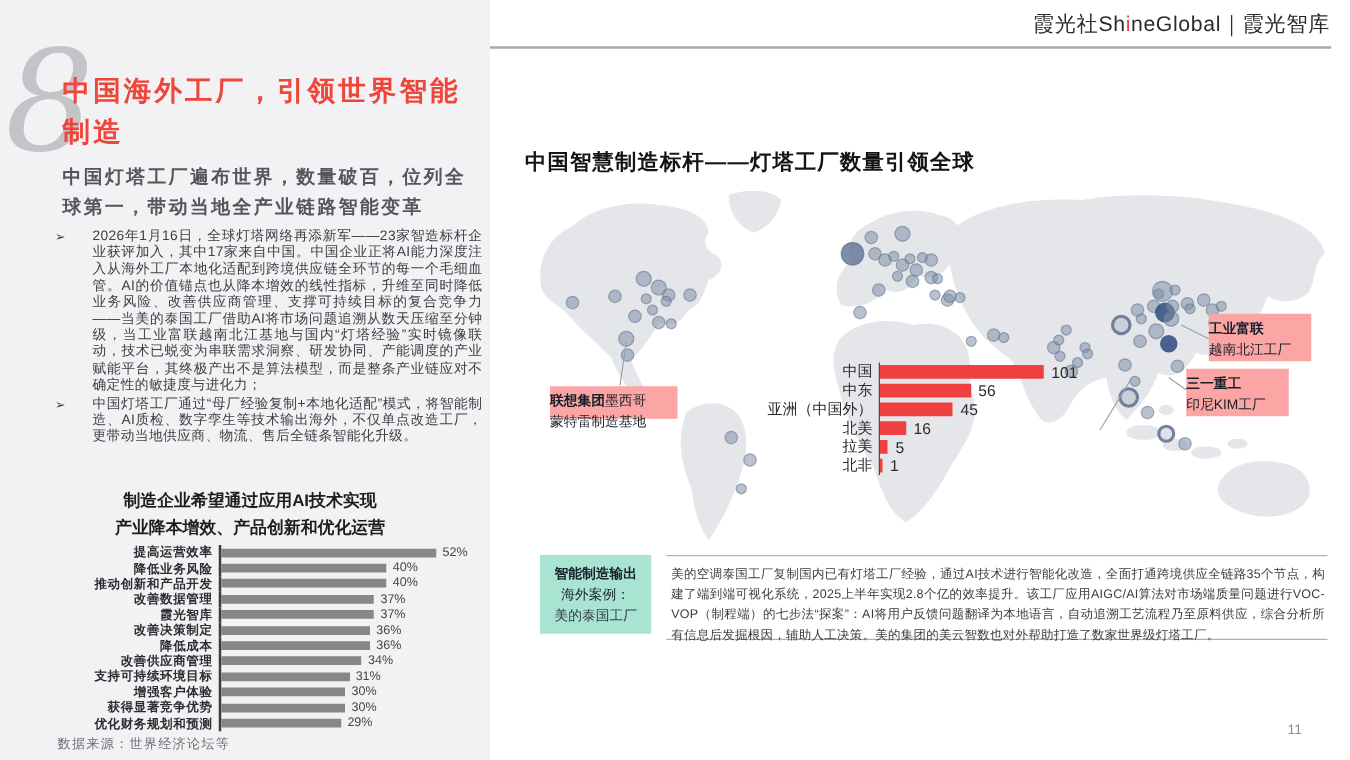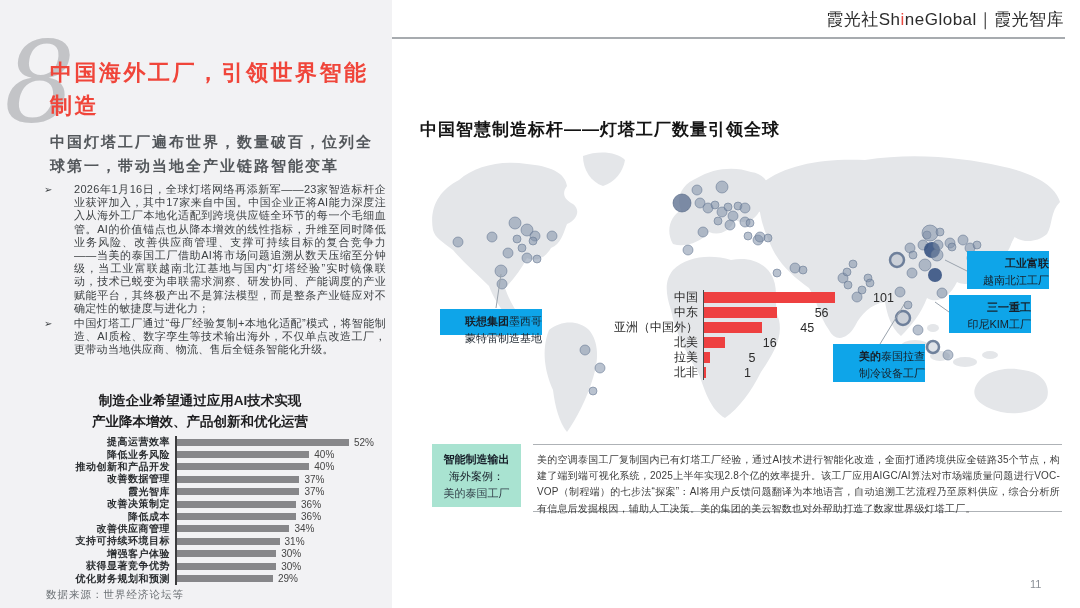--- a/index.html
+++ b/index.html
@@ -37,26 +37,26 @@
   .dot-n{fill:rgba(128,143,168,0.55);stroke:rgba(98,116,144,0.55);stroke-width:1;}
   .dot-d{fill:#33507f;fill-opacity:0.88;stroke:none;}
   .dot-r{fill:rgba(128,143,168,0.25);stroke:rgba(92,112,142,0.85);stroke-width:2.5;}
   .dot-b{fill:rgba(96,115,146,0.8);stroke:rgba(80,98,128,0.6);stroke-width:1;}
   .pointer{stroke:#9aa3ad;stroke-width:1;}
 
   
   .rchart{position:absolute;left:588px;top:290px;width:290px;}
   .rrow{display:flex;align-items:center;height:15px;}
   .rlabel{width:110px;flex:none;text-align:right;font-size:12px;color:#2b2b2b;padding-right:5px;white-space:nowrap;}
-  .rbarzone{flex:1;border-left:1.5px solid #4a4a4a;display:flex;align-items:center;height:100%;gap:32px;}
+  .rbarzone{flex:1;border-left:1.5px solid #4a4a4a;display:flex;align-items:center;height:100%;}
   .rbar{height:11px;background:#ee4040;flex:none;}
   .rval{font-size:12.5px;color:#2b2b2b;margin-left:6px;white-space:nowrap;}
 
   
-  .callout{position:absolute;background:#0ea5e9;text-align:right;font-size:11px;line-height:1.5;color:#17202a;padding-top:4px;box-sizing:border-box;}
+  .callout{position:absolute;background:#fca5a5;text-align:left;font-size:11px;line-height:1.5;color:#17202a;padding-top:4px;box-sizing:border-box;}
   .callout b{font-weight:700;}
   .co-lenovo{left:440px;top:309px;width:102px;height:26px;}
   .co-fii{left:967px;top:251px;width:82px;height:38px;}
   .co-sany{left:949px;top:295px;width:82px;height:38px;}
   .co-midea{left:833px;top:344px;width:92px;height:38px;}
 
   
   .case-box{position:absolute;left:432px;top:444px;width:89px;height:63px;background:#a9e3d1;text-align:center;font-size:11px;line-height:1.55;color:#17202a;padding-top:7px;box-sizing:border-box;}
   .case-box .reg{font-weight:400;color:#33404a;}
   .case-rule-top{position:absolute;left:533px;top:444px;width:529px;height:1px;background:#aeb2b6;}
@@ -336,24 +336,20 @@
     <div>蒙特雷制造基地</div>
   </div>
   <div class="callout co-fii">
     <div><b>工业富联</b><span></span></div>
     <div>越南北江工厂</div>
   </div>
   <div class="callout co-sany">
     <div><b>三一重工</b><span></span></div>
     <div>印尼KIM工厂</div>
   </div>
-  <div class="callout co-midea">
-    <div><b>美的</b><span>泰国拉查</span></div>
-    <div>制冷设备工厂</div>
-  </div>
 
   <div class="case-box">
     <div style="font-weight:700">智能制造输出</div>
     <div style="font-weight:400">海外案例：</div>
     <div class="reg">美的泰国工厂</div>
   </div>
   <div class="case-rule-top"></div>
   <div class="case-rule-bottom"></div>
   <div class="case-text">美的空调泰国工厂复制国内已有灯塔工厂经验，通过AI技术进行智能化改造，全面打通跨境供应全链路35个节点，构建了端到端可视化系统，2025上半年实现2.8个亿的效率提升。该工厂应用AIGC/AI算法对市场端质量问题进行VOC-VOP（制程端）的七步法“探案”：AI将用户反馈问题翻译为本地语言，自动追溯工艺流程乃至原料供应，综合分析所有信息后发掘根因，辅助人工决策。美的集团的美云智数也对外帮助打造了数家世界级灯塔工厂。</div>
 

